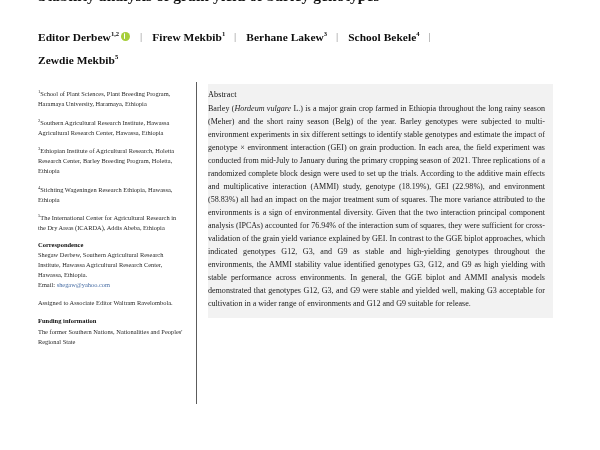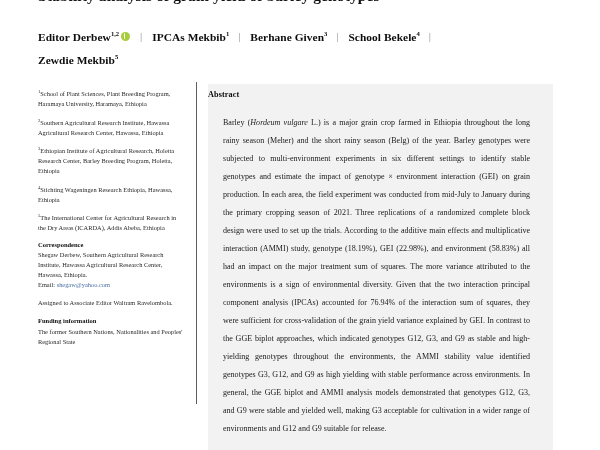--- a/index.html
+++ b/index.html
@@ -144,53 +144,53 @@
     position: absolute;
     left: 208px;
     top: 84px;
     width: 345px;
     background: #f2f2f2;
     padding: 6px 8px 8px 0px;
     box-sizing: border-box;
   }
   .abstract-title {
     font-size: 8.2px;
-    font-weight: bold;
+    font-weight: normal;
     color: #0d0d0d;
     margin: 0 0 3px 0;
     letter-spacing: 0.1px;
   }
   .abstract-body {
     font-size: 8.05px;
-    line-height: 18px;
+    line-height: 13px;
     color: #1a1a1a;
     text-align: justify;
-    margin: 15px;
+    margin: 0;
     hyphens: manual;
   }
   .abstract-body i {
     font-style: italic;
   }
 </style>
 </head>
 <body>
 
 <div class="page">
 
   <div class="title-strip">
     <div class="title-text">Stability analysis of grain yield of barley genotypes</div>
   </div>
 
   <div class="authors">
     <span class="author">
       <span>Editor Derbew</span><sup>1,2</sup><span class="orcid"></span>
     </span><span class="sep">|</span><span class="author">
-      <span>IPCAs Mekbib</span><sup>1</sup>
+      <span>Firew Mekbib</span><sup>1</sup>
     </span><span class="sep">|</span><span class="author">
-      <span>Berhane Given</span><sup>3</sup>
+      <span>Berhane Lakew</span><sup>3</sup>
     </span><span class="sep">|</span><span class="author">
       <span>School Bekele</span><sup>4</sup>
     </span><span class="sep">|</span><br>
     <span class="author">
       <span>Zewdie Mekbib</span><sup>5</sup>
     </span>
   </div>
 
   <div class="divider"></div>
 

